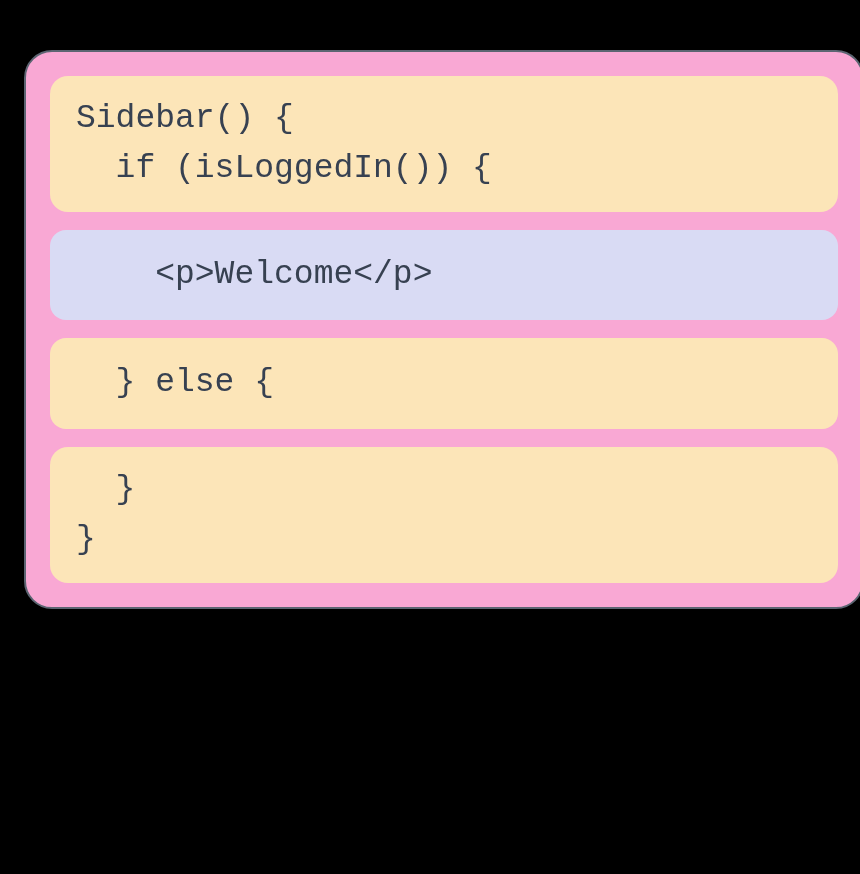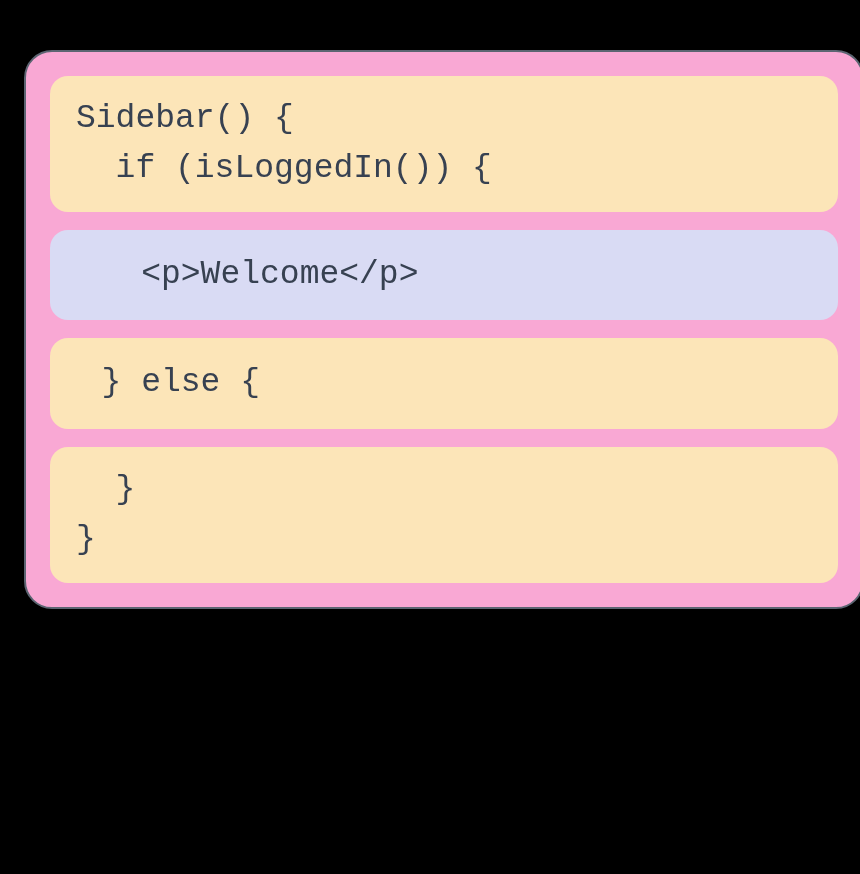--- a/index.html
+++ b/index.html
@@ -40,21 +40,22 @@
     
     .orange {
       background: #fce5b8;
     }
     
     .purple {
       background: #d9dbf4;
     }
     
     .single-line {
-      padding: 20px 12px;
+      padding: 20px 26px;
+      border-radius: 16px;
     }
   </style>
 </head>
 <body>
 
 <div class="container">
   <div class="code-block orange">Sidebar() {
   if (isLoggedIn()) {</div>
   <div class="code-block purple single-line">    &lt;p&gt;Welcome&lt;/p&gt;</div>
   <div class="code-block orange single-line">  } else {</div>

